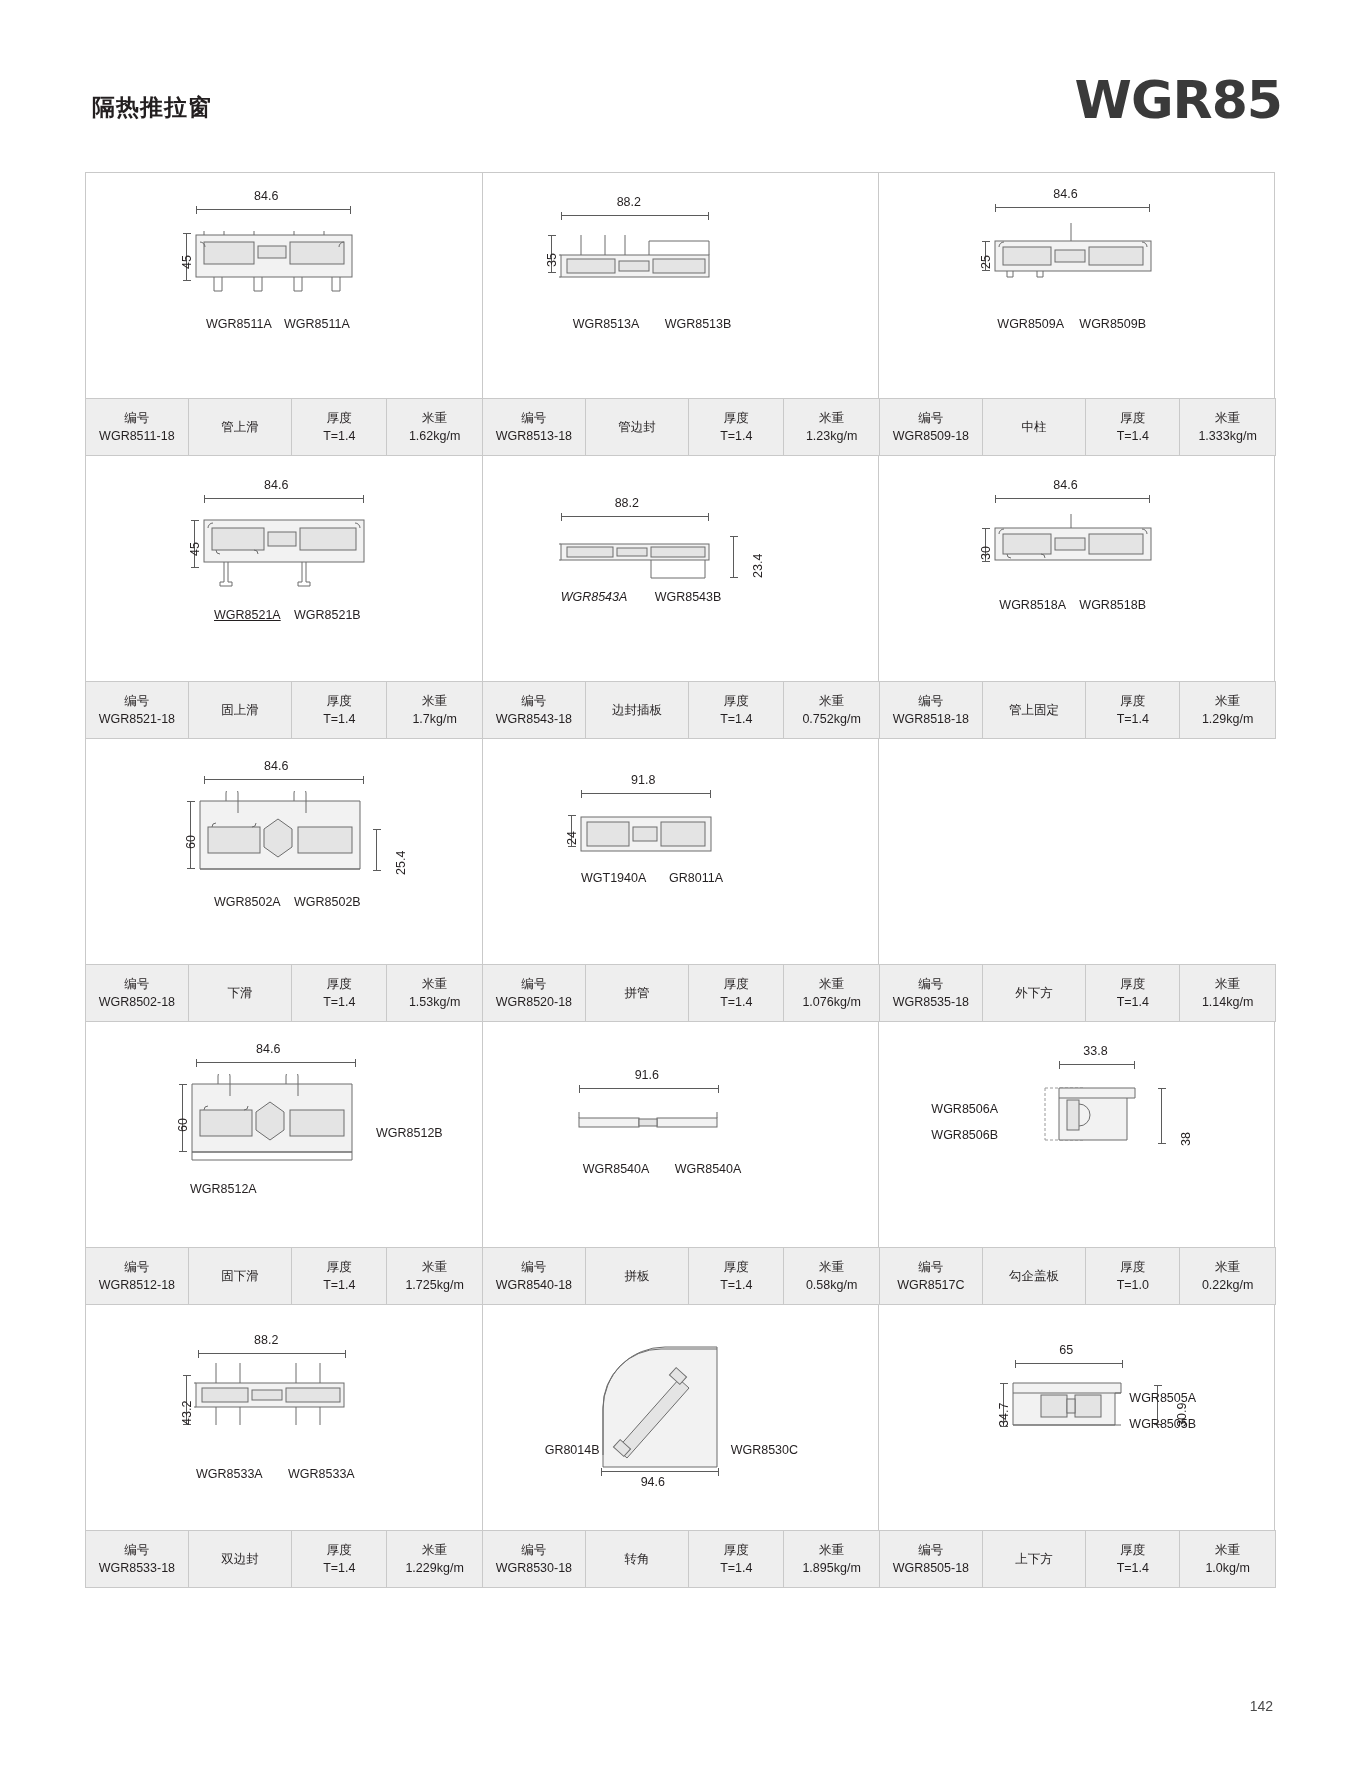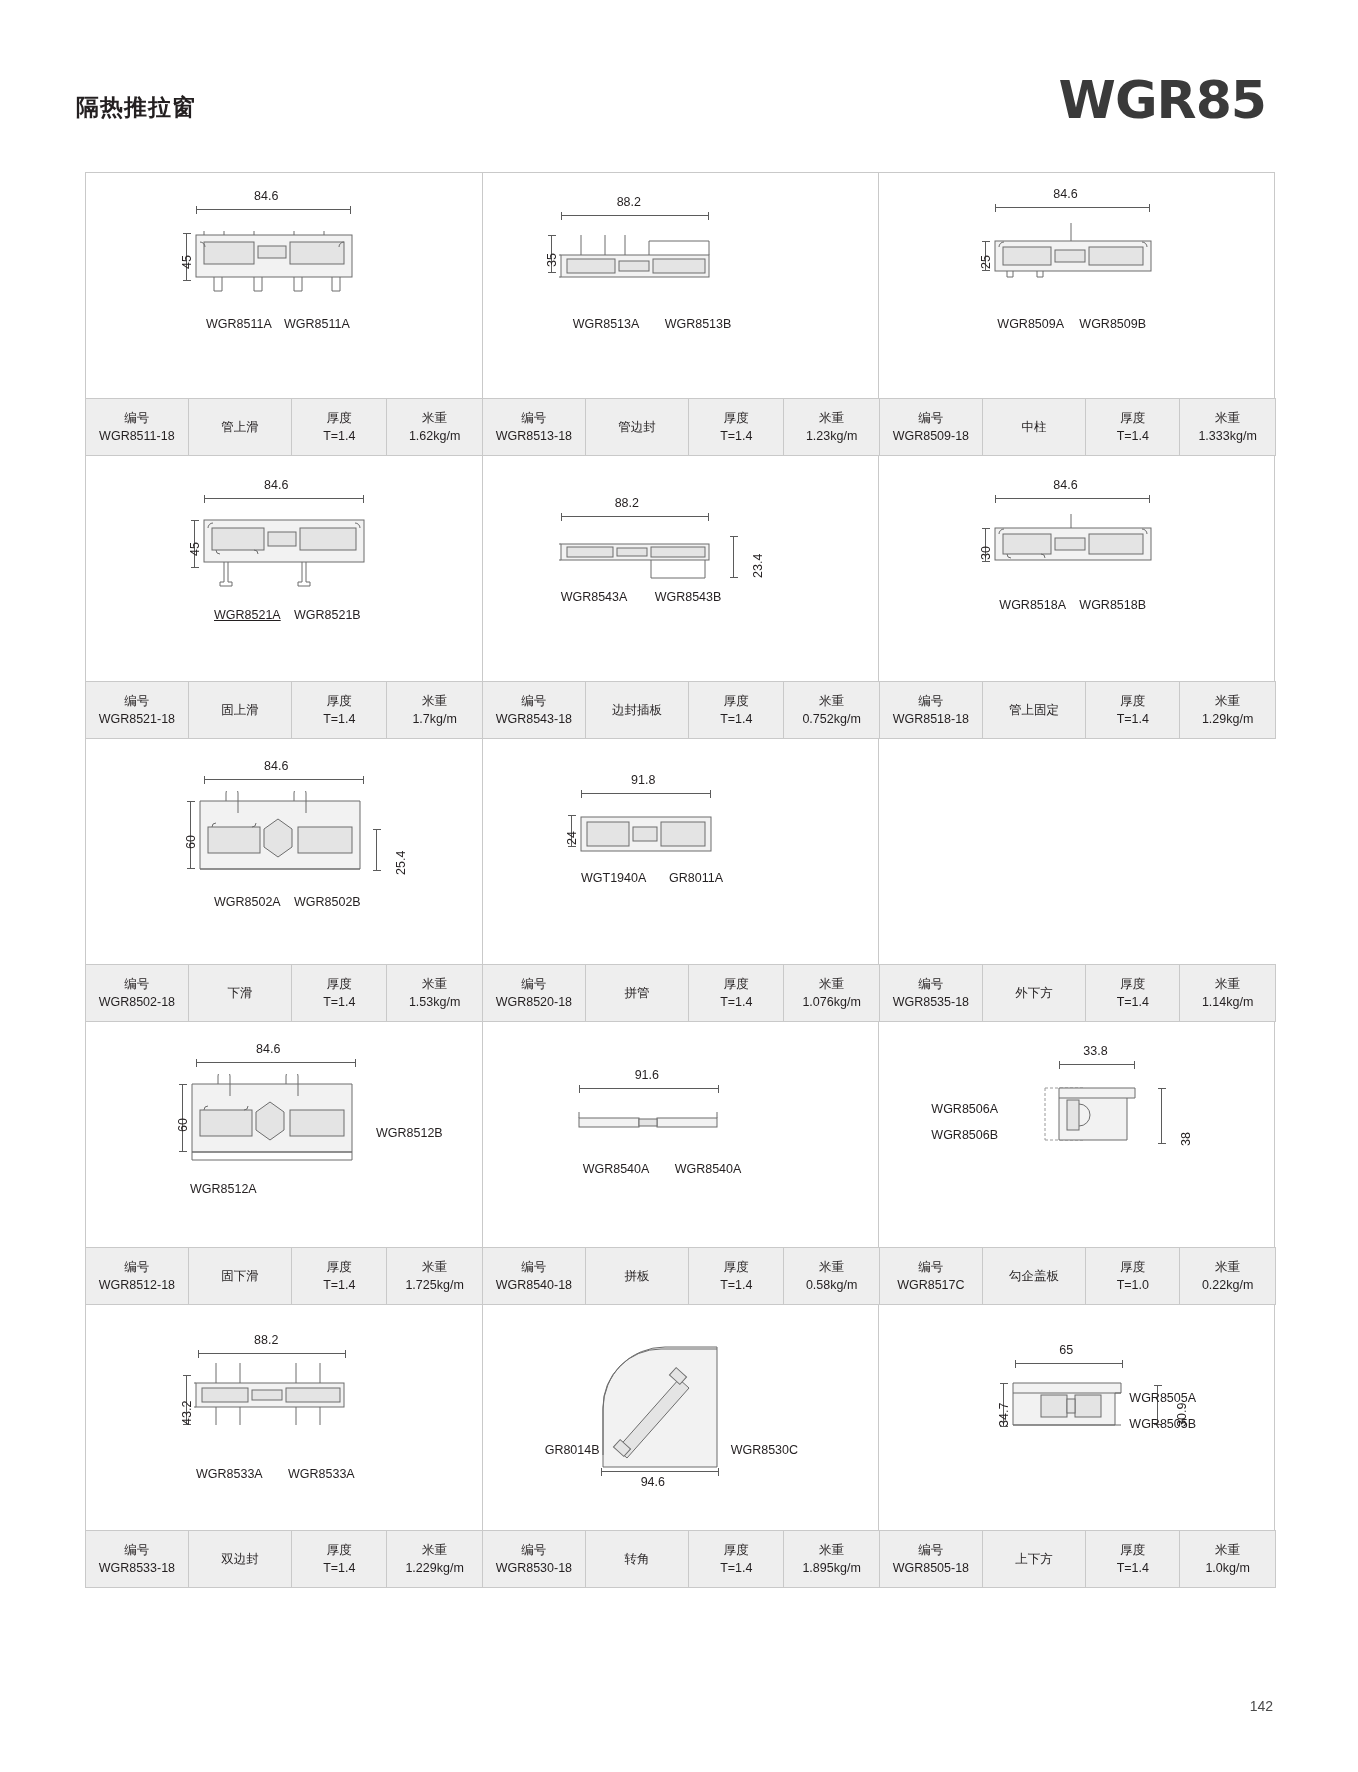--- a/index.html
+++ b/index.html
@@ -17,21 +17,21 @@
   }
   .page {
     position: absolute;
     left: 0; top: 0;
     width: 1358px;
     height: 1772px;
   }
   
   .header {
     position: absolute;
-    left: 76px;
+    left: 92px;
     top: 78px;
     width: 1190px;
     height: 60px;
     text-align: right;
   }
   .header-title {
     position: absolute;
     left: 0;
     top: 14px;
     font-size: 23px;
@@ -347,21 +347,21 @@
         <div class="dim-v" style="left:250px; top:80px; height:42px;"></div>
         <div class="lbl rot" style="left:268px; top:122px;">23.4</div>
         <svg width="190" height="60" style="position:absolute; left:76px; top:78px;">
           <rect class="pf" x="2" y="10" width="148" height="16"></rect>
           <rect class="pf2" x="8" y="13" width="46" height="10"></rect>
           <rect class="pf2" x="92" y="13" width="54" height="10"></rect>
           <rect class="pf2" x="58" y="14" width="30" height="8"></rect>
           <path class="pl" d="M2 10 l-6 0 l0 16 l6 0"></path>
           <path class="pl" d="M92 26 l0 18 l54 0 l0 -18"></path>
         </svg>
-        <div class="lbl" style="left:78px; top:134px;">WGR8543A</div>
+        <div class="lbl" style="left:78px; top:134px;font-style:italic;">WGR8543A</div>
         <div class="lbl" style="left:172px; top:134px;">WGR8543B</div>
       </div>
 
       <div class="draw-cell">
         <div class="dim-h" style="left:116px; top:42px; width:155px;"></div>
         <div class="lbl" style="left:174px; top:22px;">84.6</div>
         <div class="dim-v" style="left:106px; top:72px; height:34px;"></div>
         <div class="lbl rot" style="left:100px; top:104px;">30</div>
         <svg width="200" height="60" style="position:absolute; left:114px; top:58px;">
           <rect class="pf" x="2" y="14" width="156" height="32"></rect>

